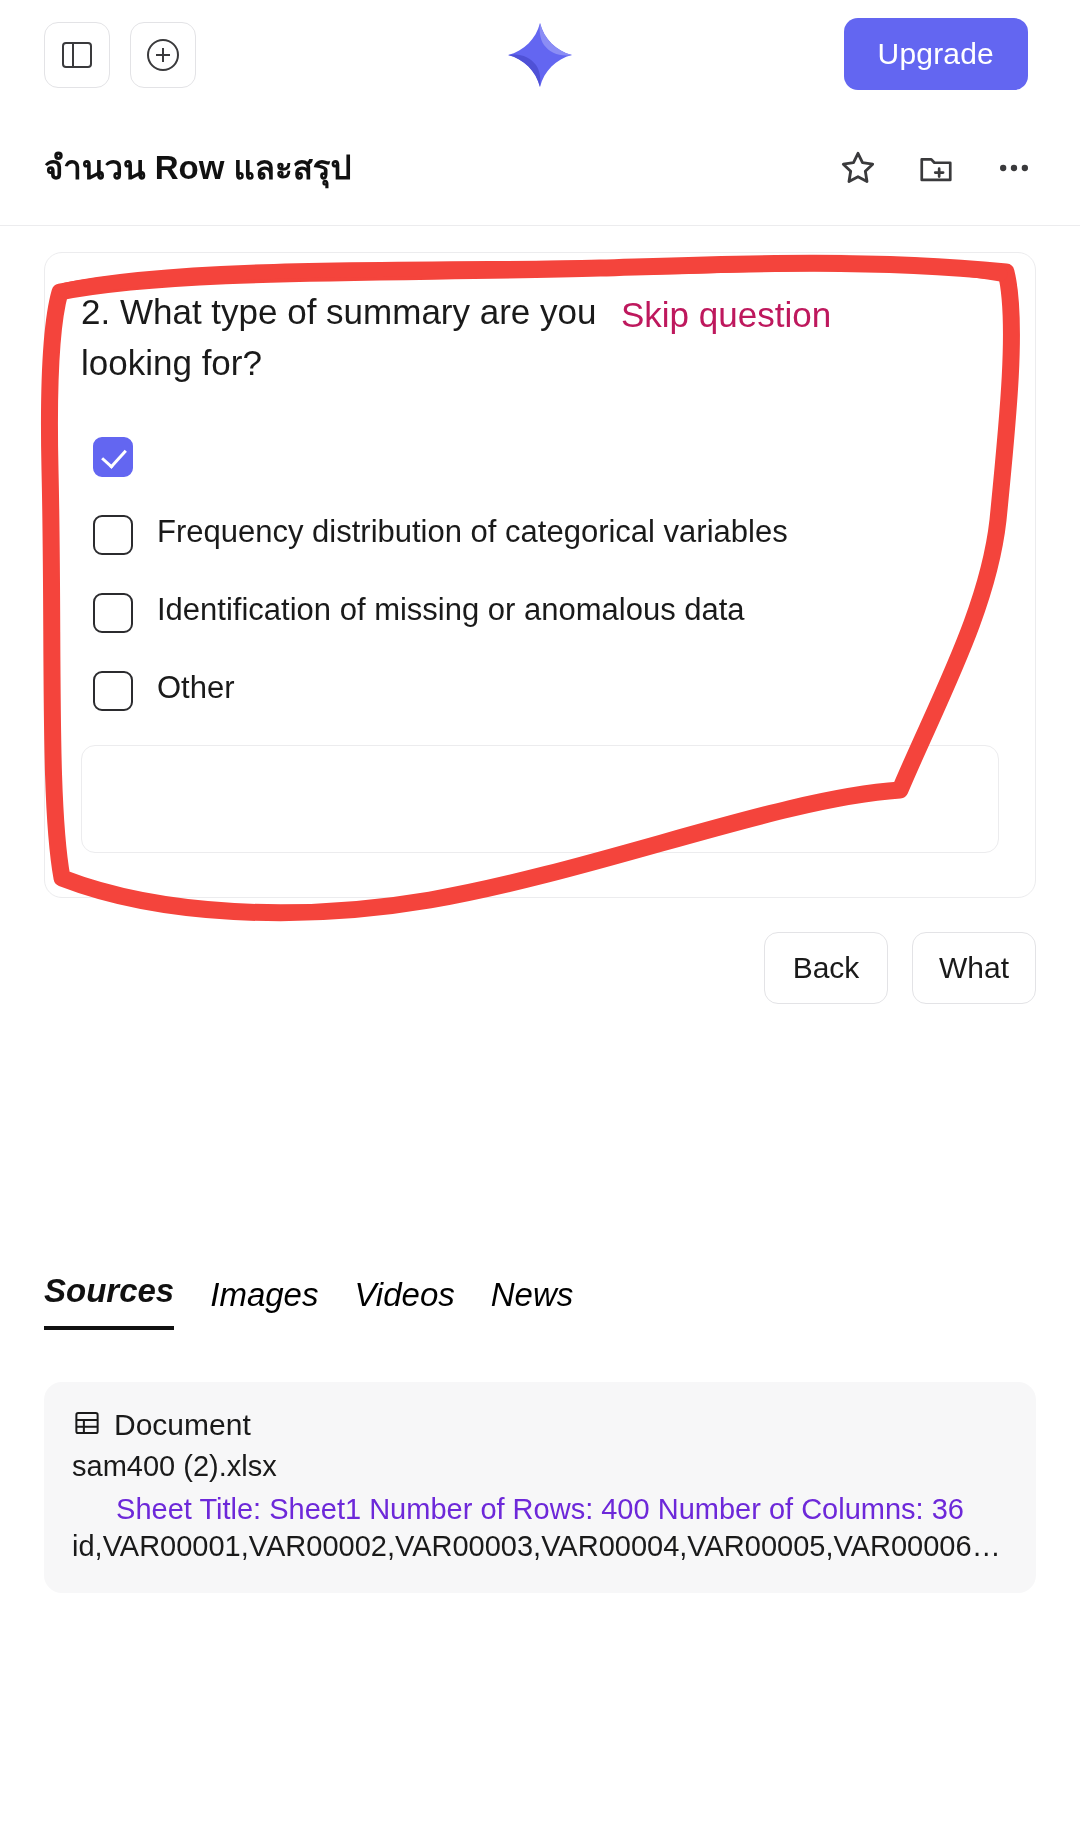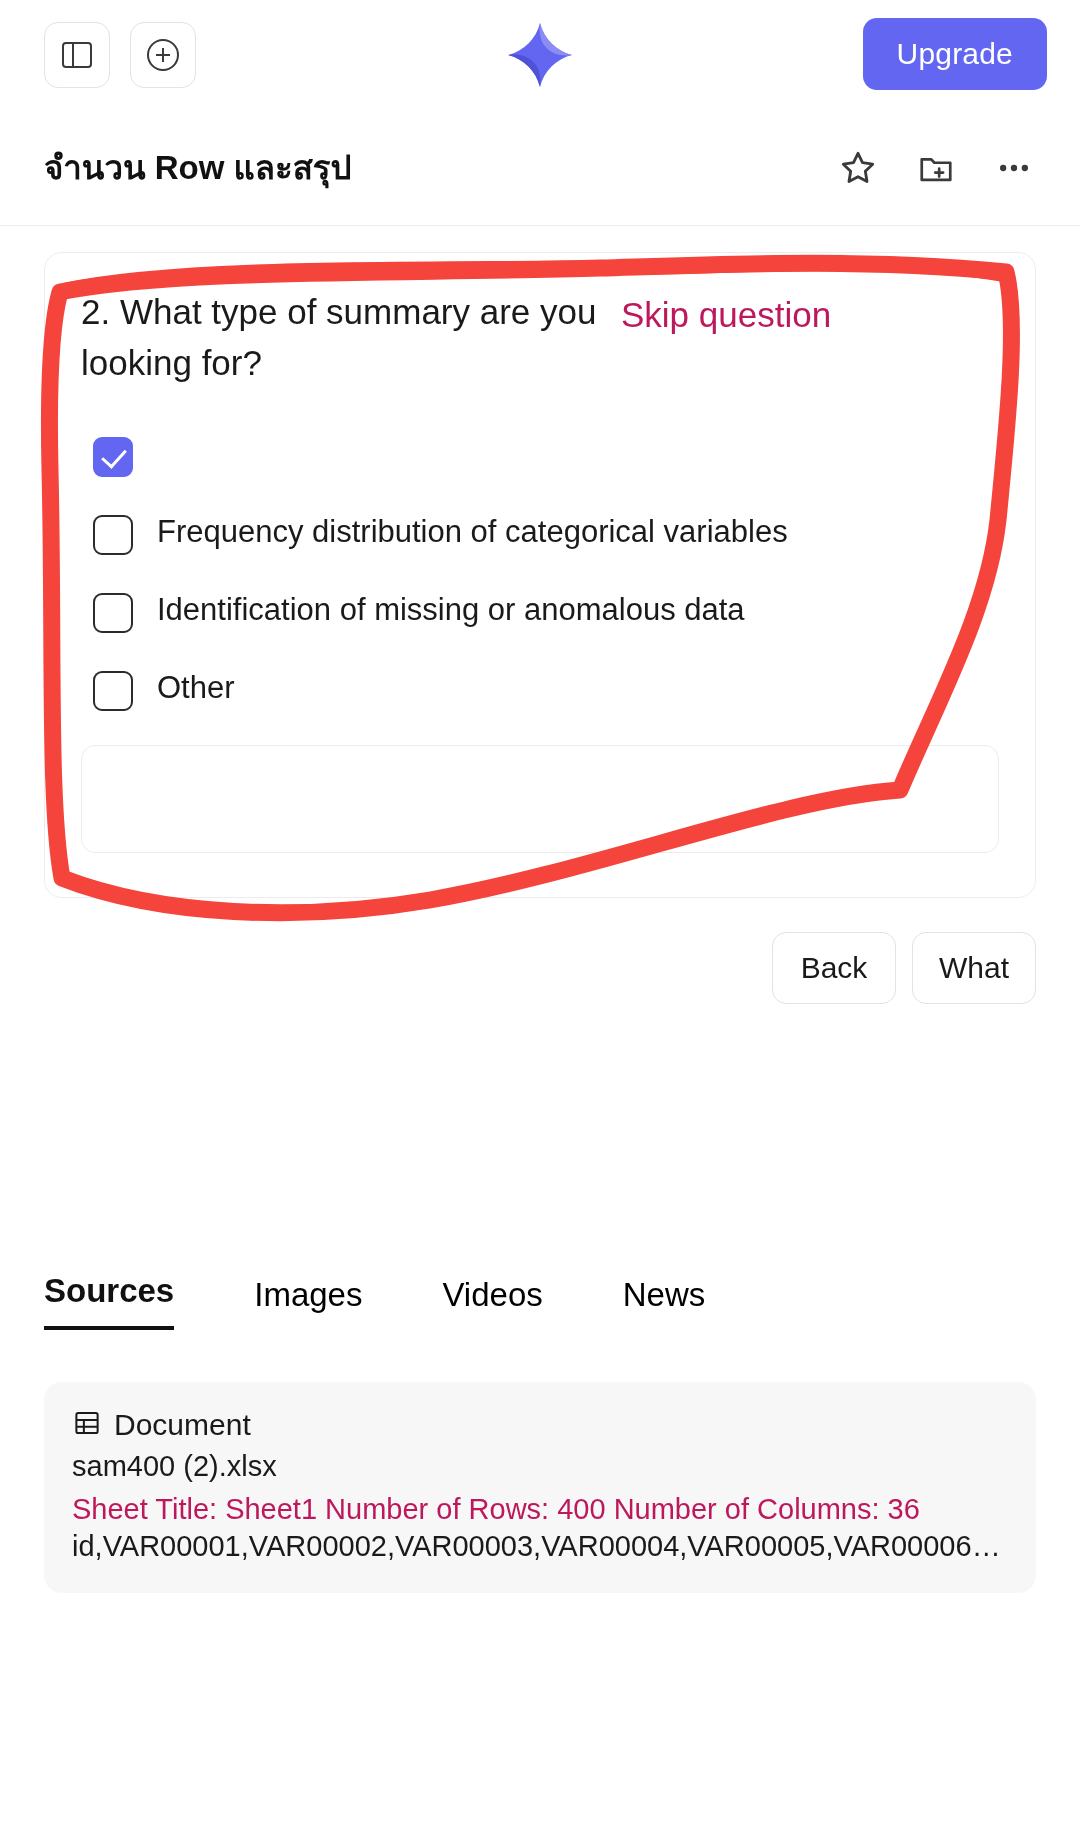--- a/index.html
+++ b/index.html
@@ -59,21 +59,21 @@
   .brand-logo {
     position: absolute;
     left: 50%;
     top: 50%;
     transform: translate(-50%, -50%);
     width: 72px; height: 72px;
   }
 
   .upgrade-btn {
     position: absolute;
-    right: 33px;
+    right: 52px;
     top: 18px;
     background: #6366f1;
     color: #fff;
     border: none;
     border-radius: 14px;
     height: 72px;
     padding: 0 34px;
     font-size: 30px;
     font-family: "Liberation Sans", sans-serif;
     letter-spacing: 0.2px;
@@ -157,41 +157,42 @@
   .textbox {
     margin-top: 14px;
     height: 108px;
     border: 1.5px solid #ececee;
     border-radius: 14px;
   }
 
   .nav-btns {
     display: flex;
     justify-content: flex-end;
-    gap: 16px;
+    gap: 24px;
     margin: 34px 44px 0 44px;
   }
   .nav-btn {
     border: 1.5px solid #e3e3e6;
     background: #fff;
     border-radius: 14px;
     height: 72px;
     min-width: 124px;
     font-size: 30px;
     color: #1a1a1a;
     font-family: "Liberation Sans", sans-serif;
   }
 
   
   .tabs {
     display: flex;
-    gap: 80px;
+    gap: 36px;
     padding: 0 44px;
     margin-top: 268px;
     align-items: flex-end;
+    font-style: italic;
   }
   .tab {
     font-size: 33px;
     color: #000000;
     padding-bottom: 16px;
   }
   .tab.active {
     color: #111;
     font-weight: bold;
     border-bottom: 4px solid #111;
@@ -200,21 +201,21 @@
   
   .source-card {
     margin: 52px 44px 0 44px;
     background: #f7f7f8;
     border-radius: 18px;
     padding: 26px 28px 30px 28px;
   }
   .src-head { display: flex; align-items: center; gap: 12px; margin-bottom: 8px; }
   .src-type { font-size: 30px; color: #1a1a1a; }
   .src-file { font-size: 29px; color: #1a1a1a; margin-bottom: 6px; }
-  .src-meta { font-size: 29px; color: #be185d; line-height: 1.42; }
+  .src-meta { font-size: 29px; color: #6d28d9; line-height: 1.42; text-align: center; }
   .src-cols {
     font-size: 29px; color: #1a1a1a;
     white-space: nowrap; overflow: hidden; text-overflow: ellipsis;
   }
 
   
   .annotation {
     position: absolute;
     left: 0; top: 0;
     width: 1080px; height: 1832px;

